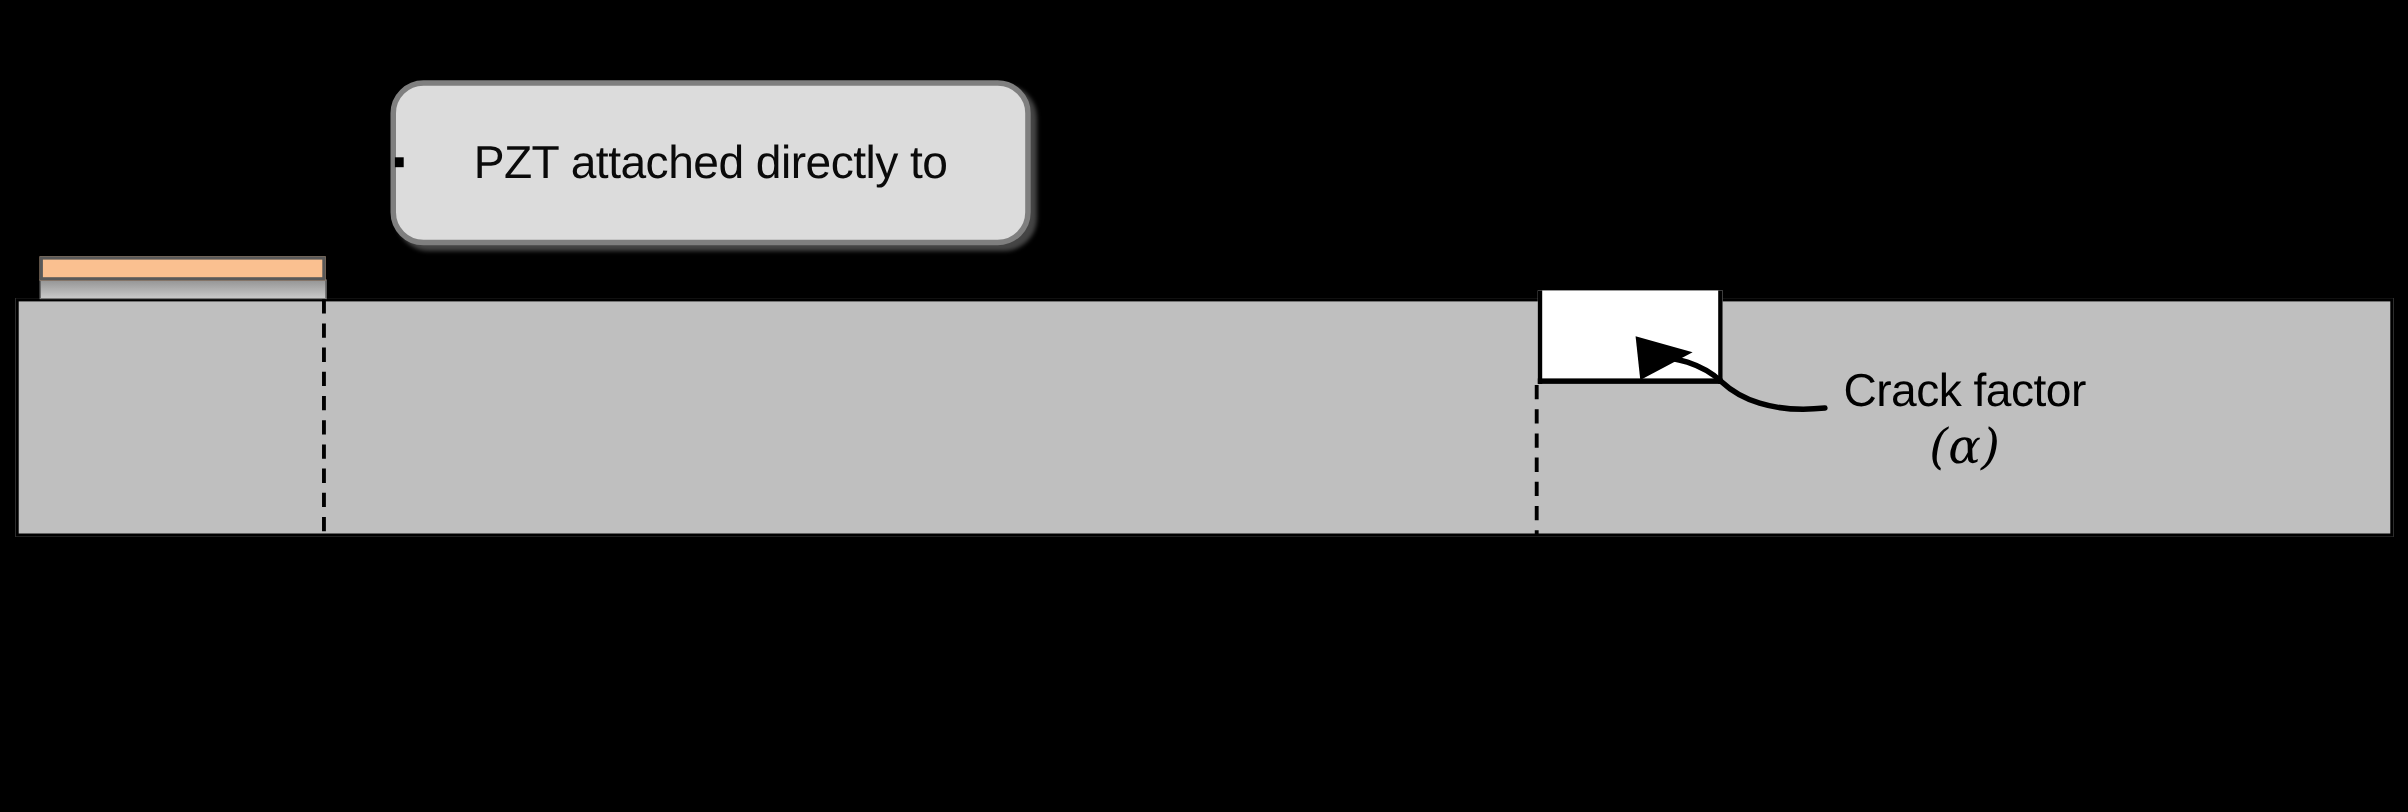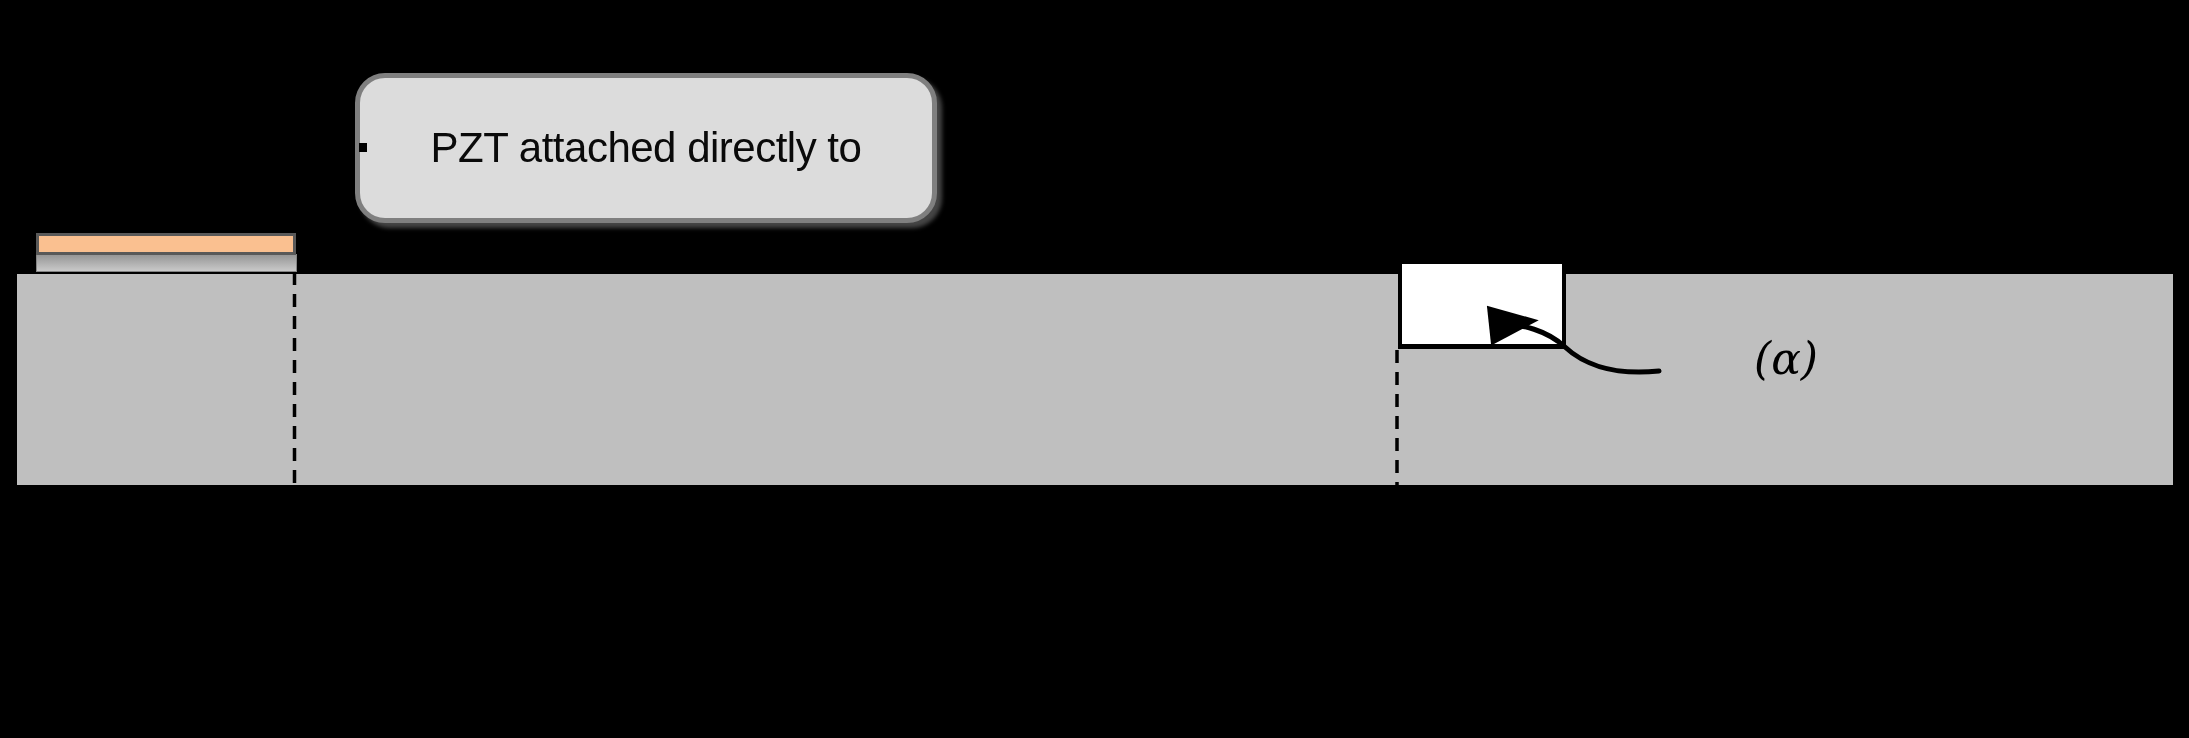--- a/index.html
+++ b/index.html
@@ -132,16 +132,17 @@
     </defs>
     <path d="M 1659 371 C 1610 376 1581 362 1565 347 C 1549 332 1522 322 1494 325" fill="none" stroke="#000" stroke-width="5" stroke-linecap="round" marker-end="url(#ah)"></path>
   </svg>
 
   <div class="callout">
     <span>PZT attached directly to</span>
   </div>
   <div class="callout-tail"></div>
 
   <div class="crack-label">
+    <span class="line1">Crack factor</span>
     <span class="line2">(α)</span>
   </div>
 
 </div>
 
 </body></html>

